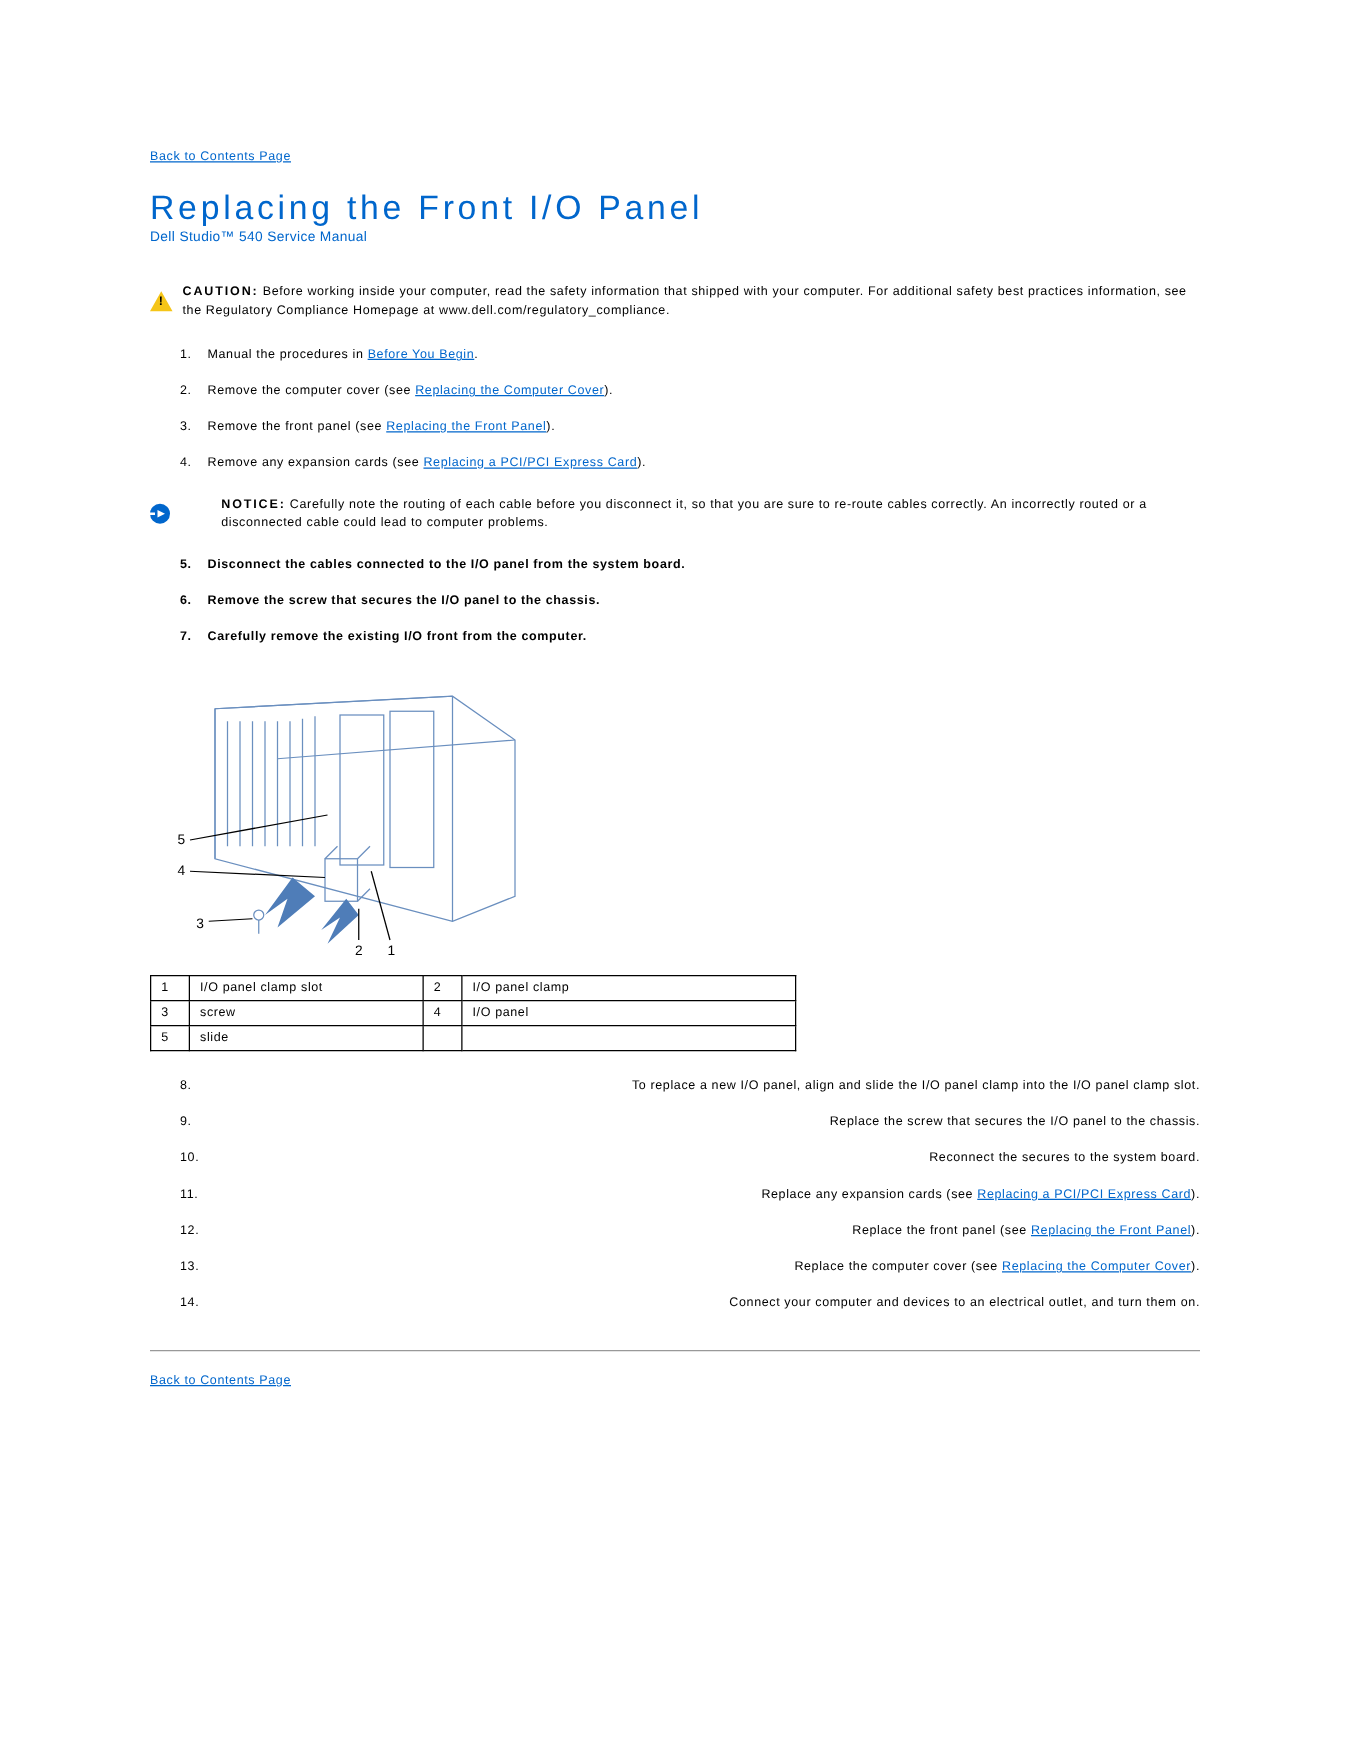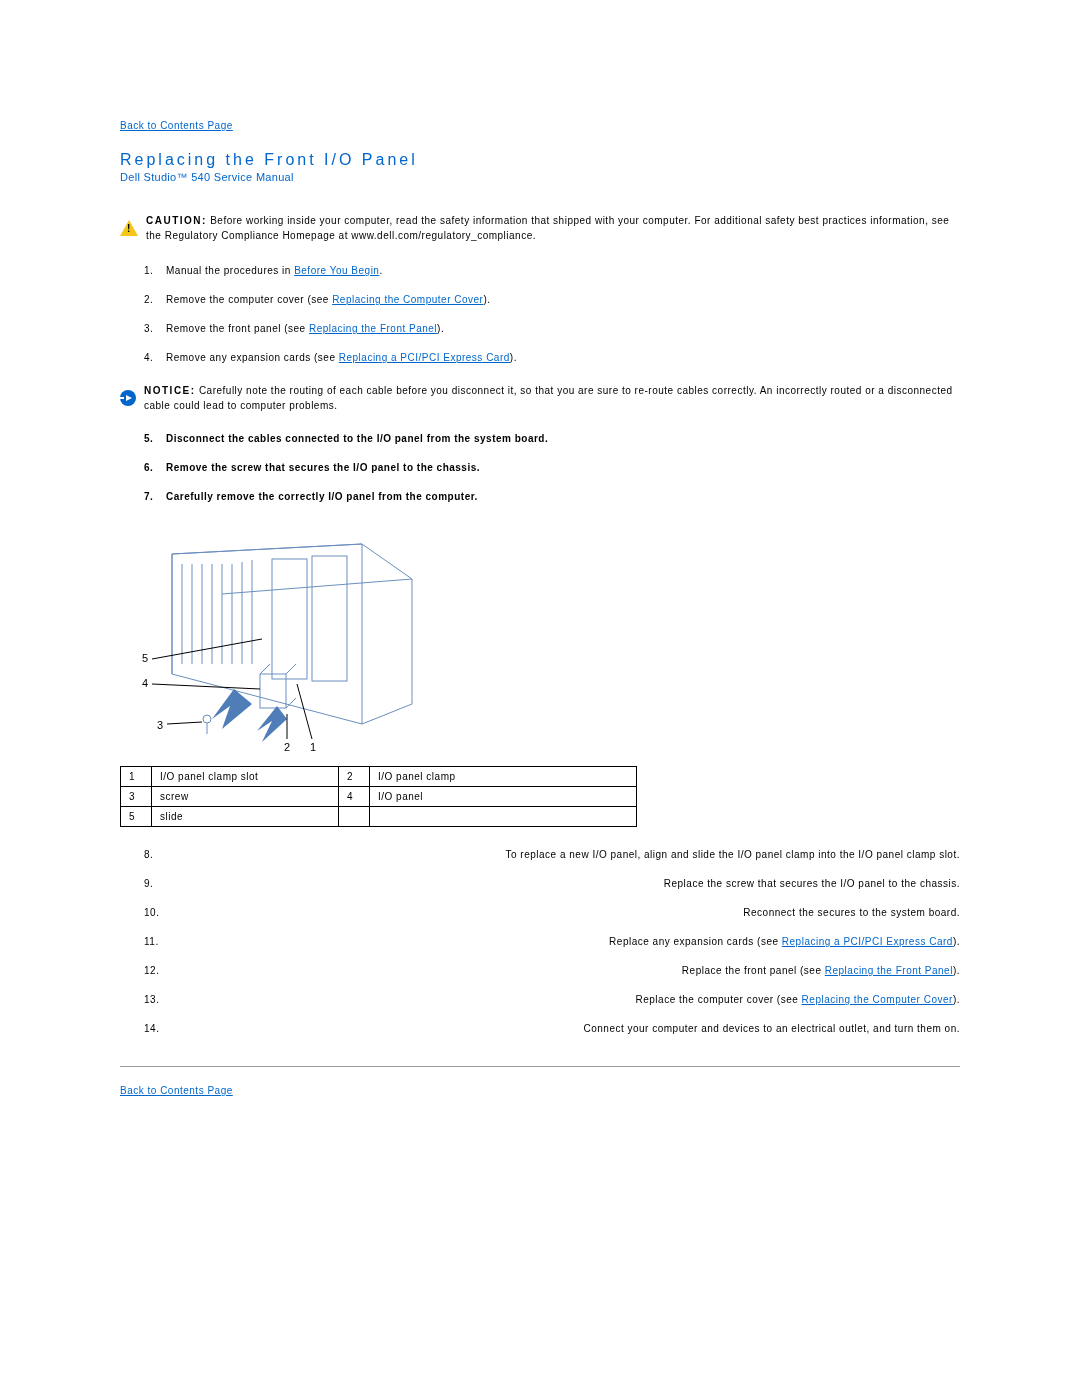--- a/index.html
+++ b/index.html
@@ -11,21 +11,21 @@
     padding: 120px 120px 60px 120px;
     letter-spacing: 0.5px;
   }
   .link {
     color: #0066cc;
     text-decoration: underline;
     cursor: pointer;
   }
   .page-title {
     color: #0066cc;
-    font-size: 16px;
+    font-size: 27px;
     letter-spacing: 3px;
     margin: 20px 0 2px 0;
     font-weight: normal;
   }
   .subtitle {
     color: #0066cc;
     font-size: 11px;
     font-weight: normal;
     margin-bottom: 30px;
     letter-spacing: 0.3px;
@@ -97,21 +97,21 @@
     margin: 14px 0;
     line-height: 1.5;
     position: relative;
     padding-left: 22px;
   }
   ol.steps > li::before {
     content: counter(step) ".";
     position: absolute;
     left: 0;
   }
-  .notice-block { margin: 18px 0 18px 0; }
+  .notice-block { margin: 18px 0 18px 0; gap: 33px; }
   .diagram {
     margin: 20px 0 10px -8px;
   }
   .parts-table {
     border-collapse: collapse;
     margin: 6px 0 20px 0;
   }
   .parts-table td {
     border: 1px solid #000;
     padding: 4px 8px;
@@ -161,21 +161,21 @@
 <div class="callout notice-block">
   <div class="icon-notice"></div>
   <div class="callout-text">
     <span class="callout-label">NOTICE:</span><span> Carefully note the routing of each cable before you disconnect it, so that you are sure to re-route cables correctly. An incorrectly routed or a disconnected cable could lead to computer problems.</span>
   </div>
 </div>
 
 <ol class="steps" start="5" style="counter-reset: step 4; font-weight: bold;">
   <li><span>Disconnect the cables connected to the I/O panel from the system board.</span></li>
   <li><span>Remove the screw that secures the I/O panel to the chassis.</span></li>
-  <li><span>Carefully remove the correctly I/O panel from the computer.</span></li>
+  <li><span>Carefully remove the existing I/O front from the computer.</span></li>
 </ol>
 
 <div class="diagram">
 <svg width="310" height="230" viewBox="0 0 310 230">
   <g stroke="#6a8fbf" stroke-width="1" fill="none">
 
     <polygon points="60,30 250,20 300,55 300,180 250,200 60,150"></polygon>
     <line x1="250" y1="20" x2="250" y2="200"></line>
     <line x1="60" y1="30" x2="60" y2="150"></line>
     <line x1="250" y1="20" x2="60" y2="30"></line>

